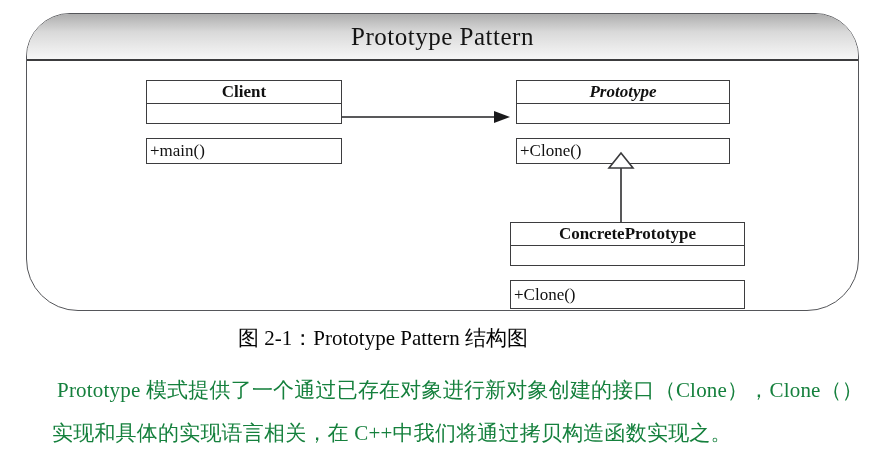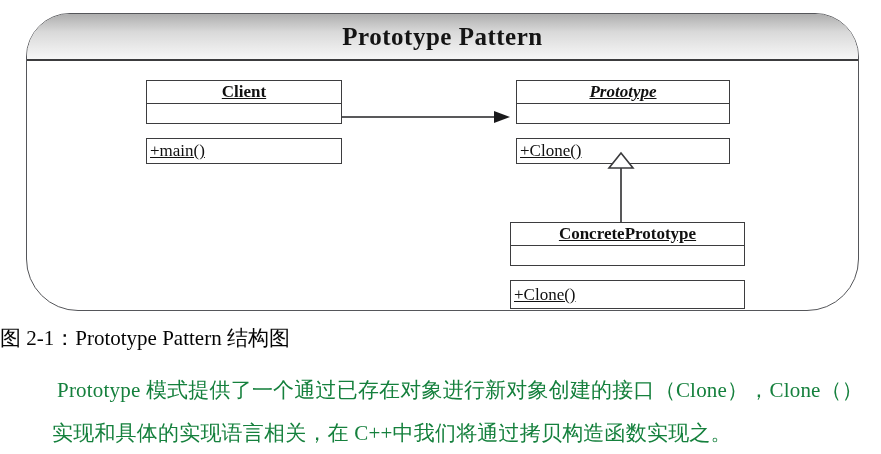--- a/index.html
+++ b/index.html
@@ -36,33 +36,32 @@
     right: 0;
     height: 45px;
     border-radius: 42px 42px 0 0;
     border-bottom: 2px solid #3c3c3e;
     background: linear-gradient(to bottom, #aeaeae 0%, #d9d9d9 40%, #f7f7f7 100%);
     text-align: center;
   }
   .frame-title {
     display: inline-block;
     font-size: 25px;
-    font-weight: bold;
+    font-weight: normal;
     line-height: 46px;
     letter-spacing: 0.5px;
     color: #141414;
   }
 
   
   .uml-class {
     position: absolute;
     font-size: 16px;
     line-height: 1;
     box-sizing: border-box;
-    text-decoration: underline;
   }
   .uml-class > div { box-sizing: border-box; background: #ffffff; }
   .u-name {
     border: 1.6px solid #3d3d3f;
     height: 24px;
     font-weight: bold;
     text-align: center;
     line-height: 22px;
     font-size: 17px;
   }
@@ -95,21 +94,21 @@
     height: 454px;
     pointer-events: none;
   }
 
   
   .figure-caption {
     position: absolute;
     top: 324px;
     left: 0;
     width: 766px;
-    text-align: left;
+    text-align: center;
     font-size: 21px;
     color: #050505;
   }
   .para-line {
     position: absolute;
     font-size: 21px;
     color: #15803d;
     letter-spacing: 0.2px;
     white-space: nowrap;
   }

